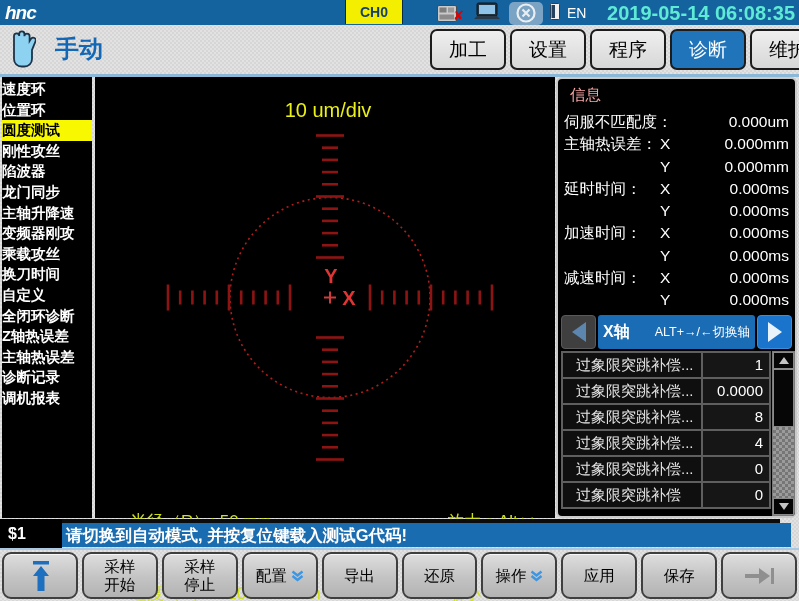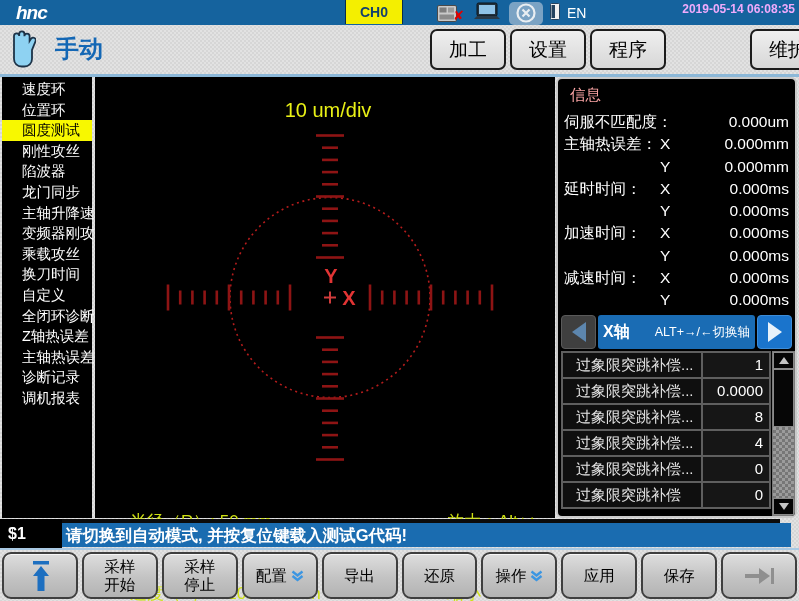--- a/index.html
+++ b/index.html
@@ -3,44 +3,44 @@
 <meta charset="utf-8">
 <style>
   * { margin:0; padding:0; box-sizing:border-box; }
   body { background:#fff; }
   .stage { position:relative; width:799px; height:601px; overflow:hidden;
            font-family:"Liberation Sans","DejaVu Sans",sans-serif;
            background: conic-gradient(#e2e2e2 25%, #d6d6d6 0 50%, #e2e2e2 0 75%, #d6d6d6 0) 0 0/4px 4px; }
 
   
   .topbar { position:absolute; left:0; top:0; width:799px; height:25px; background:#15639e; }
-  .logo { position:absolute; left:16px; top:1px; color:#fff; font-size:19px; font-weight:bold;
+  .logo { position:absolute; left:5px; top:1px; color:#fff; font-size:19px; font-weight:bold;
           font-style:italic; letter-spacing:-1px; line-height:23px; }
   .ch0 { position:absolute; left:345px; top:0; width:58px; height:24px; background:#f4ef00;
          color:#13406e; font-weight:bold; font-size:14px; text-align:center; line-height:24px;
          border-left:1px solid #0a2c4c; border-right:1px solid #0a2c4c; }
   .tb-icons { position:absolute; left:437px; top:2px; height:22px; display:flex; align-items:center; gap:7px; }
   .redx { position:absolute; left:16px; top:6px; color:#e00000; font-weight:bold; font-size:13px; line-height:10px; }
   .xcircle-bg { width:34px; height:23px; border-radius:5px; background:#7ba3c4; display:flex; align-items:center; justify-content:center; }
   .tb-lang { color:#fff; font-size:14px; }
-  .datetime { position:absolute; right:4px; top:2px; color:#f0abfc; font-weight:bold; font-size:12px; }
+  .datetime { position:absolute; right:4px; top:2px; color:#5eead4; font-weight:bold; font-size:20px; }
 
   
   .tabrow { position:absolute; left:0; top:25px; width:799px; height:56px;text-decoration:underline; }
   .hand { position:absolute; left:8px; top:3px; }
   .mode-label { position:absolute; left:55px; top:8px; color:#1367b5; font-size:24px; font-weight:bold; }
   .tab { position:absolute; top:4px; width:76px; height:41px; border:2px solid #1c1c1c; border-radius:7px;
          background:linear-gradient(180deg,#efefef,#d7d7d7); color:#000; font-size:19px;
          display:flex; align-items:center; justify-content:center;margin-left:29px; }
   .tab.active { background:#1f74ba; color:#fff; }
   .tab-sep { position:absolute; left:0; top:74px; width:799px; height:3px; background:#8cb8d8; }
 
   
   .sidebar { position:absolute; left:2px; top:77px; width:90px; height:441px; background:#000; padding-top:2px; }
-  .side-item { height:20.6px; line-height:20.6px; padding-left:20px; color:#fff; font-size:14.5px; white-space:nowrap; }
+  .side-item { height:20.6px; line-height:20.6px; padding-left:0; color:#fff; font-size:14.5px; white-space:nowrap;font-weight:bold; }
   .side-item.selected { background:#f8f800; color:#000; }
 
   
   .chart { position:absolute; left:95px; top:77px; width:460px; height:441px; background:#000; }
   .chart-lbl { position:absolute; font-size:17px; color:#cfe112; line-height:24px; white-space:pre; }
   .chart-lbl.bl { left:35px; top:385px; }
   .chart-lbl.br { left:352px; top:385px; }
 
   
   .panel { position:absolute; left:556px; top:77px; width:241px; height:441px; background:#000;
@@ -140,20 +140,21 @@
   <div class="tabrow">
     <span class="hand">
       <svg width="28" height="40" viewBox="0 0 28 40">
           <path d="M6 17 V8 a2.6 2.6 0 0 1 5.2 0 V6 a2.6 2.6 0 0 1 5.2 0 v2.2 a2.6 2.6 0 0 1 5.2 0 V13 l1.6-2.4 a2.6 2.6 0 0 1 4.4 2.6 L24 22 v9 a7.5 7.5 0 0 1-7.5 7.5 h-3 A7.5 7.5 0 0 1 6 31 Z" fill="#8ed2f2" stroke="#1d3348" stroke-width="1.8"></path>
         </svg>
     </span>
     <span class="mode-label">手动</span>
     <div class="tab" style="left:401px">加工</div>
     <div class="tab" style="left:481px">设置</div>
     <div class="tab" style="left:561px">程序</div>
+    <div class="tab active" style="left:641px">诊断</div>
     <div class="tab" style="left:721px">维护</div>
   </div>
   <div class="tab-sep"></div>
 
   <nav class="sidebar">
     <div class="side-item">速度环</div>
     <div class="side-item">位置环</div>
     <div class="side-item selected">圆度测试</div>
     <div class="side-item">刚性攻丝</div>
     <div class="side-item">陷波器</div>

